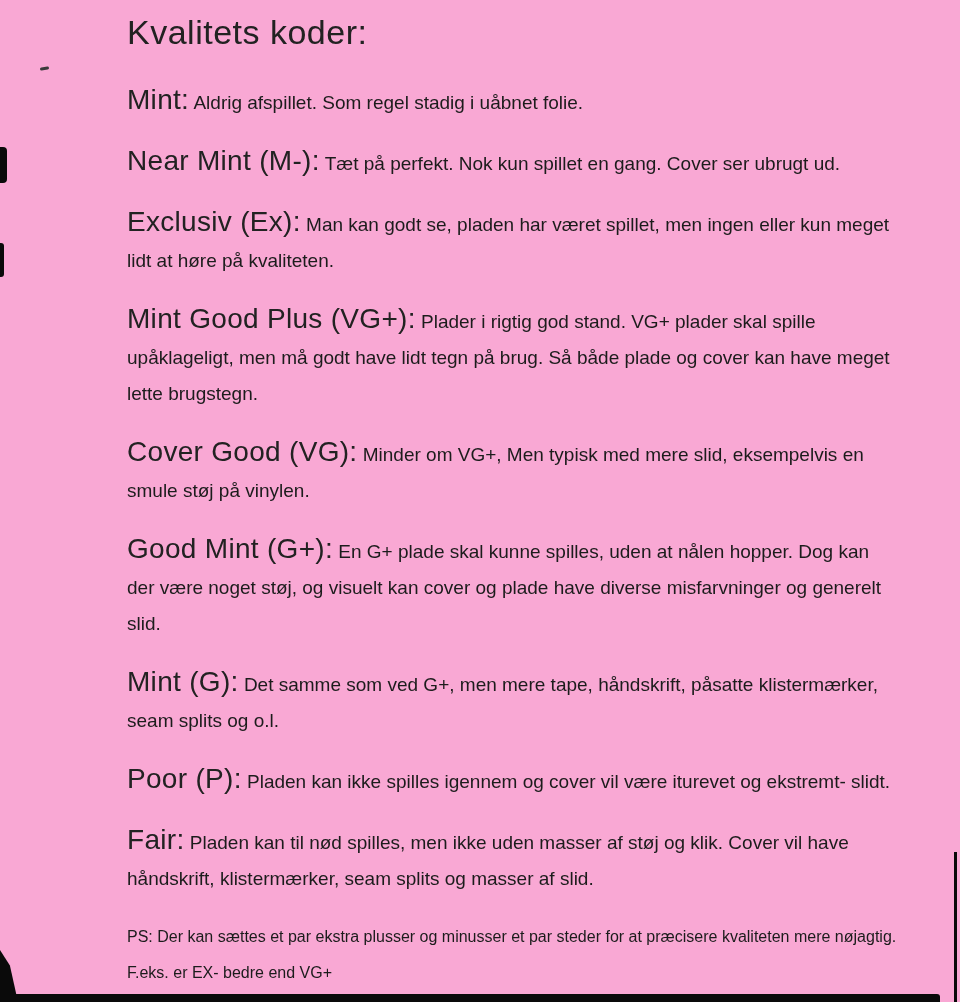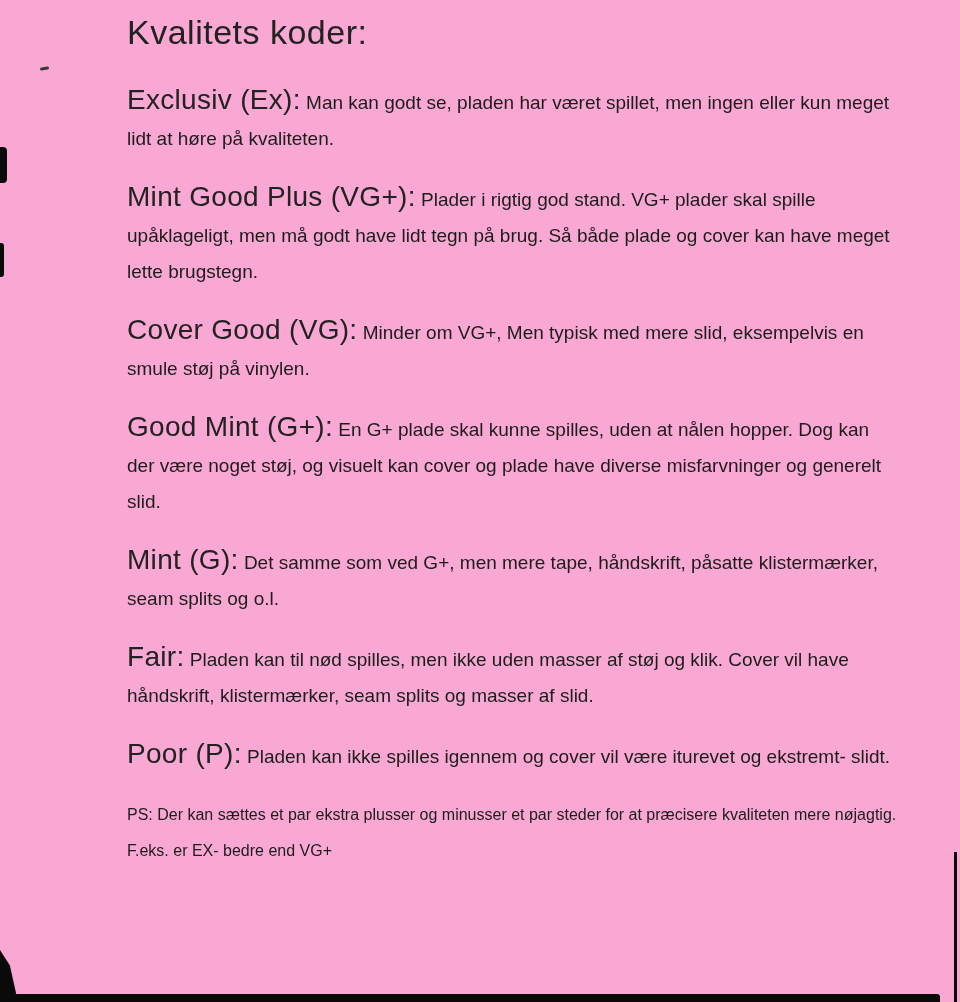--- a/index.html
+++ b/index.html
@@ -89,21 +89,29 @@
 </style>
 </head>
 <body>
 
 <div class="sheet">
 
   <div class="content">
 
     <h1 class="doc-title">Kvalitets koder:</h1>
 
+    <p class="entry">
+      <span class="term">Mint:</span>
+      <span class="desc">Aldrig afspillet. Som regel stadig i uåbnet folie.</span>
+    </p>
 
+    <p class="entry">
+      <span class="term">Near Mint (M-):</span>
+      <span class="desc">Tæt på perfekt. Nok kun spillet en gang. Cover ser ubrugt ud.</span>
+    </p>
 
     <p class="entry">
       <span class="term">Exclusiv (Ex):</span>
       <span class="desc">Man kan godt se, pladen har været spillet, men ingen eller kun meget lidt at høre på kvaliteten.</span>
     </p>
 
     <p class="entry">
       <span class="term">Mint Good Plus (VG+):</span>
       <span class="desc">Plader i rigtig god stand. VG+ plader skal spille upåklageligt, men må godt have lidt tegn på brug. Så både plade og cover kan have meget lette brugstegn.</span>
     </p>
@@ -117,27 +125,27 @@
       <span class="term">Good Mint (G+):</span>
       <span class="desc">En G+ plade skal kunne spilles, uden at nålen hopper. Dog kan der være noget støj, og visuelt kan cover og plade have diverse misfarvninger og generelt slid.</span>
     </p>
 
     <p class="entry">
       <span class="term">Mint (G):</span>
       <span class="desc">Det samme som ved G+, men mere tape, håndskrift, påsatte klistermærker, seam splits og o.l.</span>
     </p>
 
     <p class="entry">
-      <span class="term">Fair:</span>
-      <span class="desc">Pladen kan til nød spilles, men ikke uden masser af støj og klik. Cover vil have håndskrift, klistermærker, seam splits og masser af slid.</span>
+      <span class="term">Poor (P):</span>
+      <span class="desc">Pladen kan ikke spilles igennem og cover vil være iturevet og ekstremt- slidt.</span>
     </p>
 
     <p class="entry">
-      <span class="term">Poor (P):</span>
-      <span class="desc">Pladen kan ikke spilles igennem og cover vil være iturevet og ekstremt- slidt.</span>
+      <span class="term">Fair:</span>
+      <span class="desc">Pladen kan til nød spilles, men ikke uden masser af støj og klik. Cover vil have håndskrift, klistermærker, seam splits og masser af slid.</span>
     </p>
 
     <p class="postscript">PS: Der kan sættes et par ekstra plusser og minusser et par steder for at præcisere kvaliteten mere nøjagtig. F.eks. er EX- bedre end VG+</p>
 
   </div>
 
   <div class="artifact a-dash"></div>
   <div class="artifact a-left-1"></div>
   <div class="artifact a-left-2"></div>
   <div class="artifact a-corner"></div>

